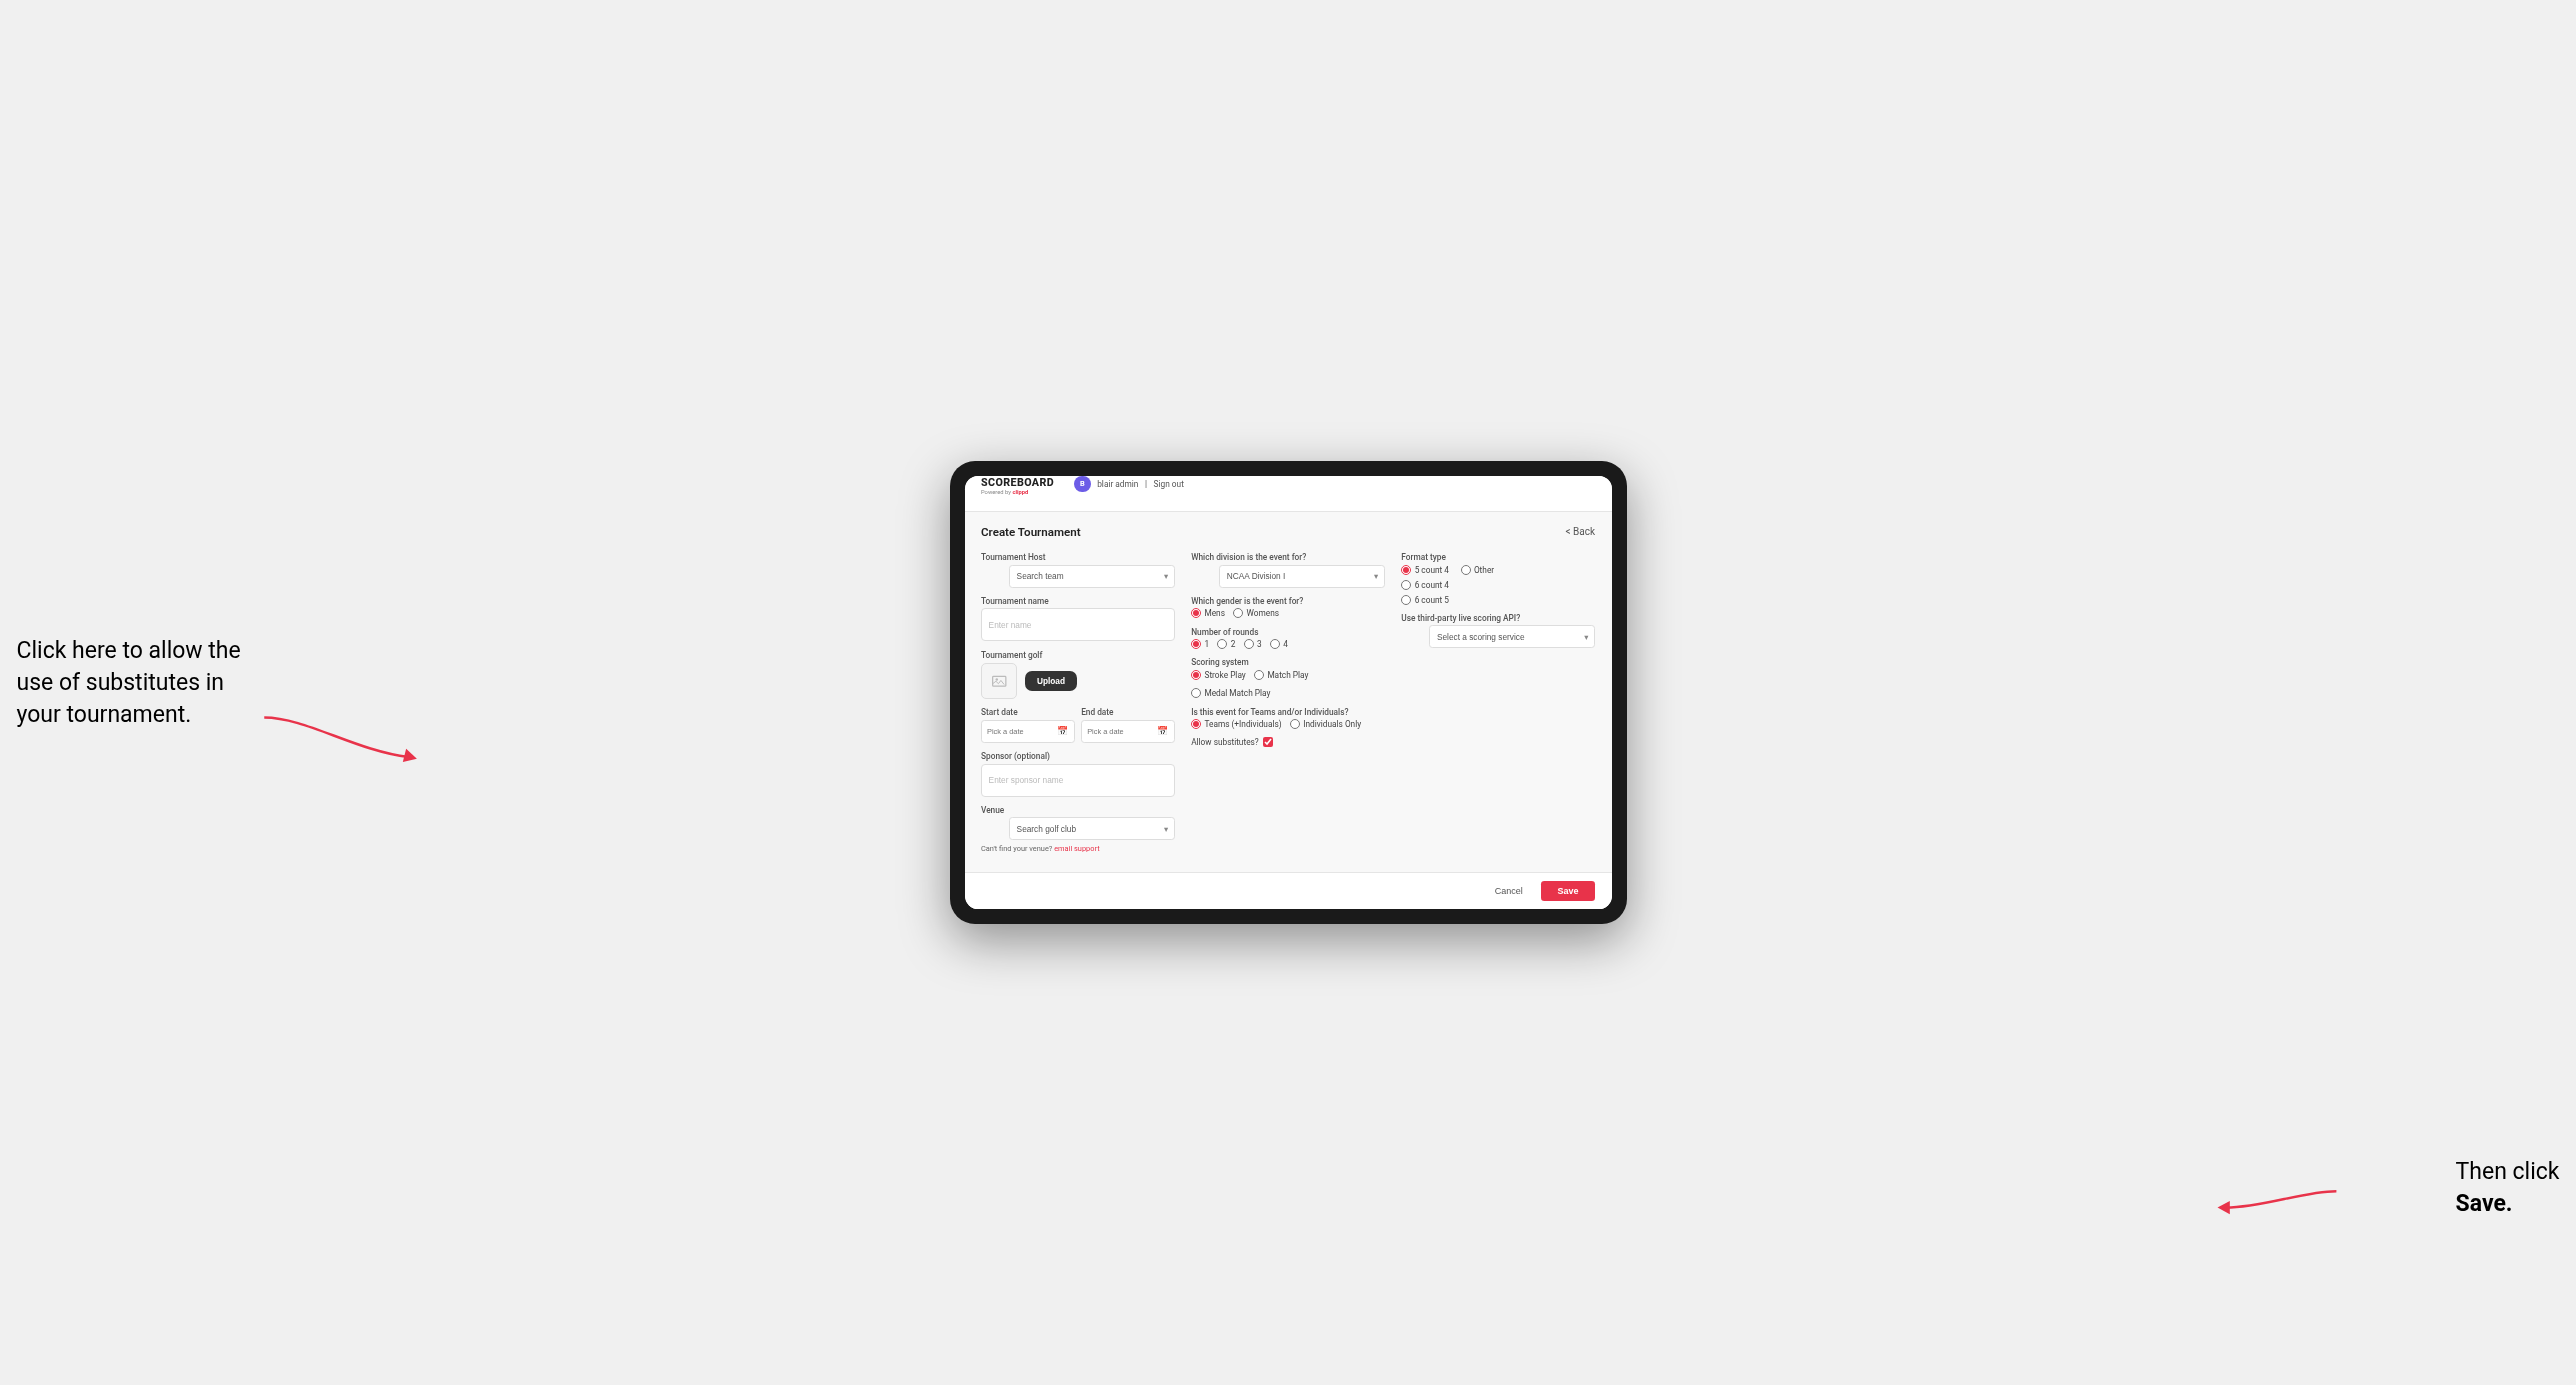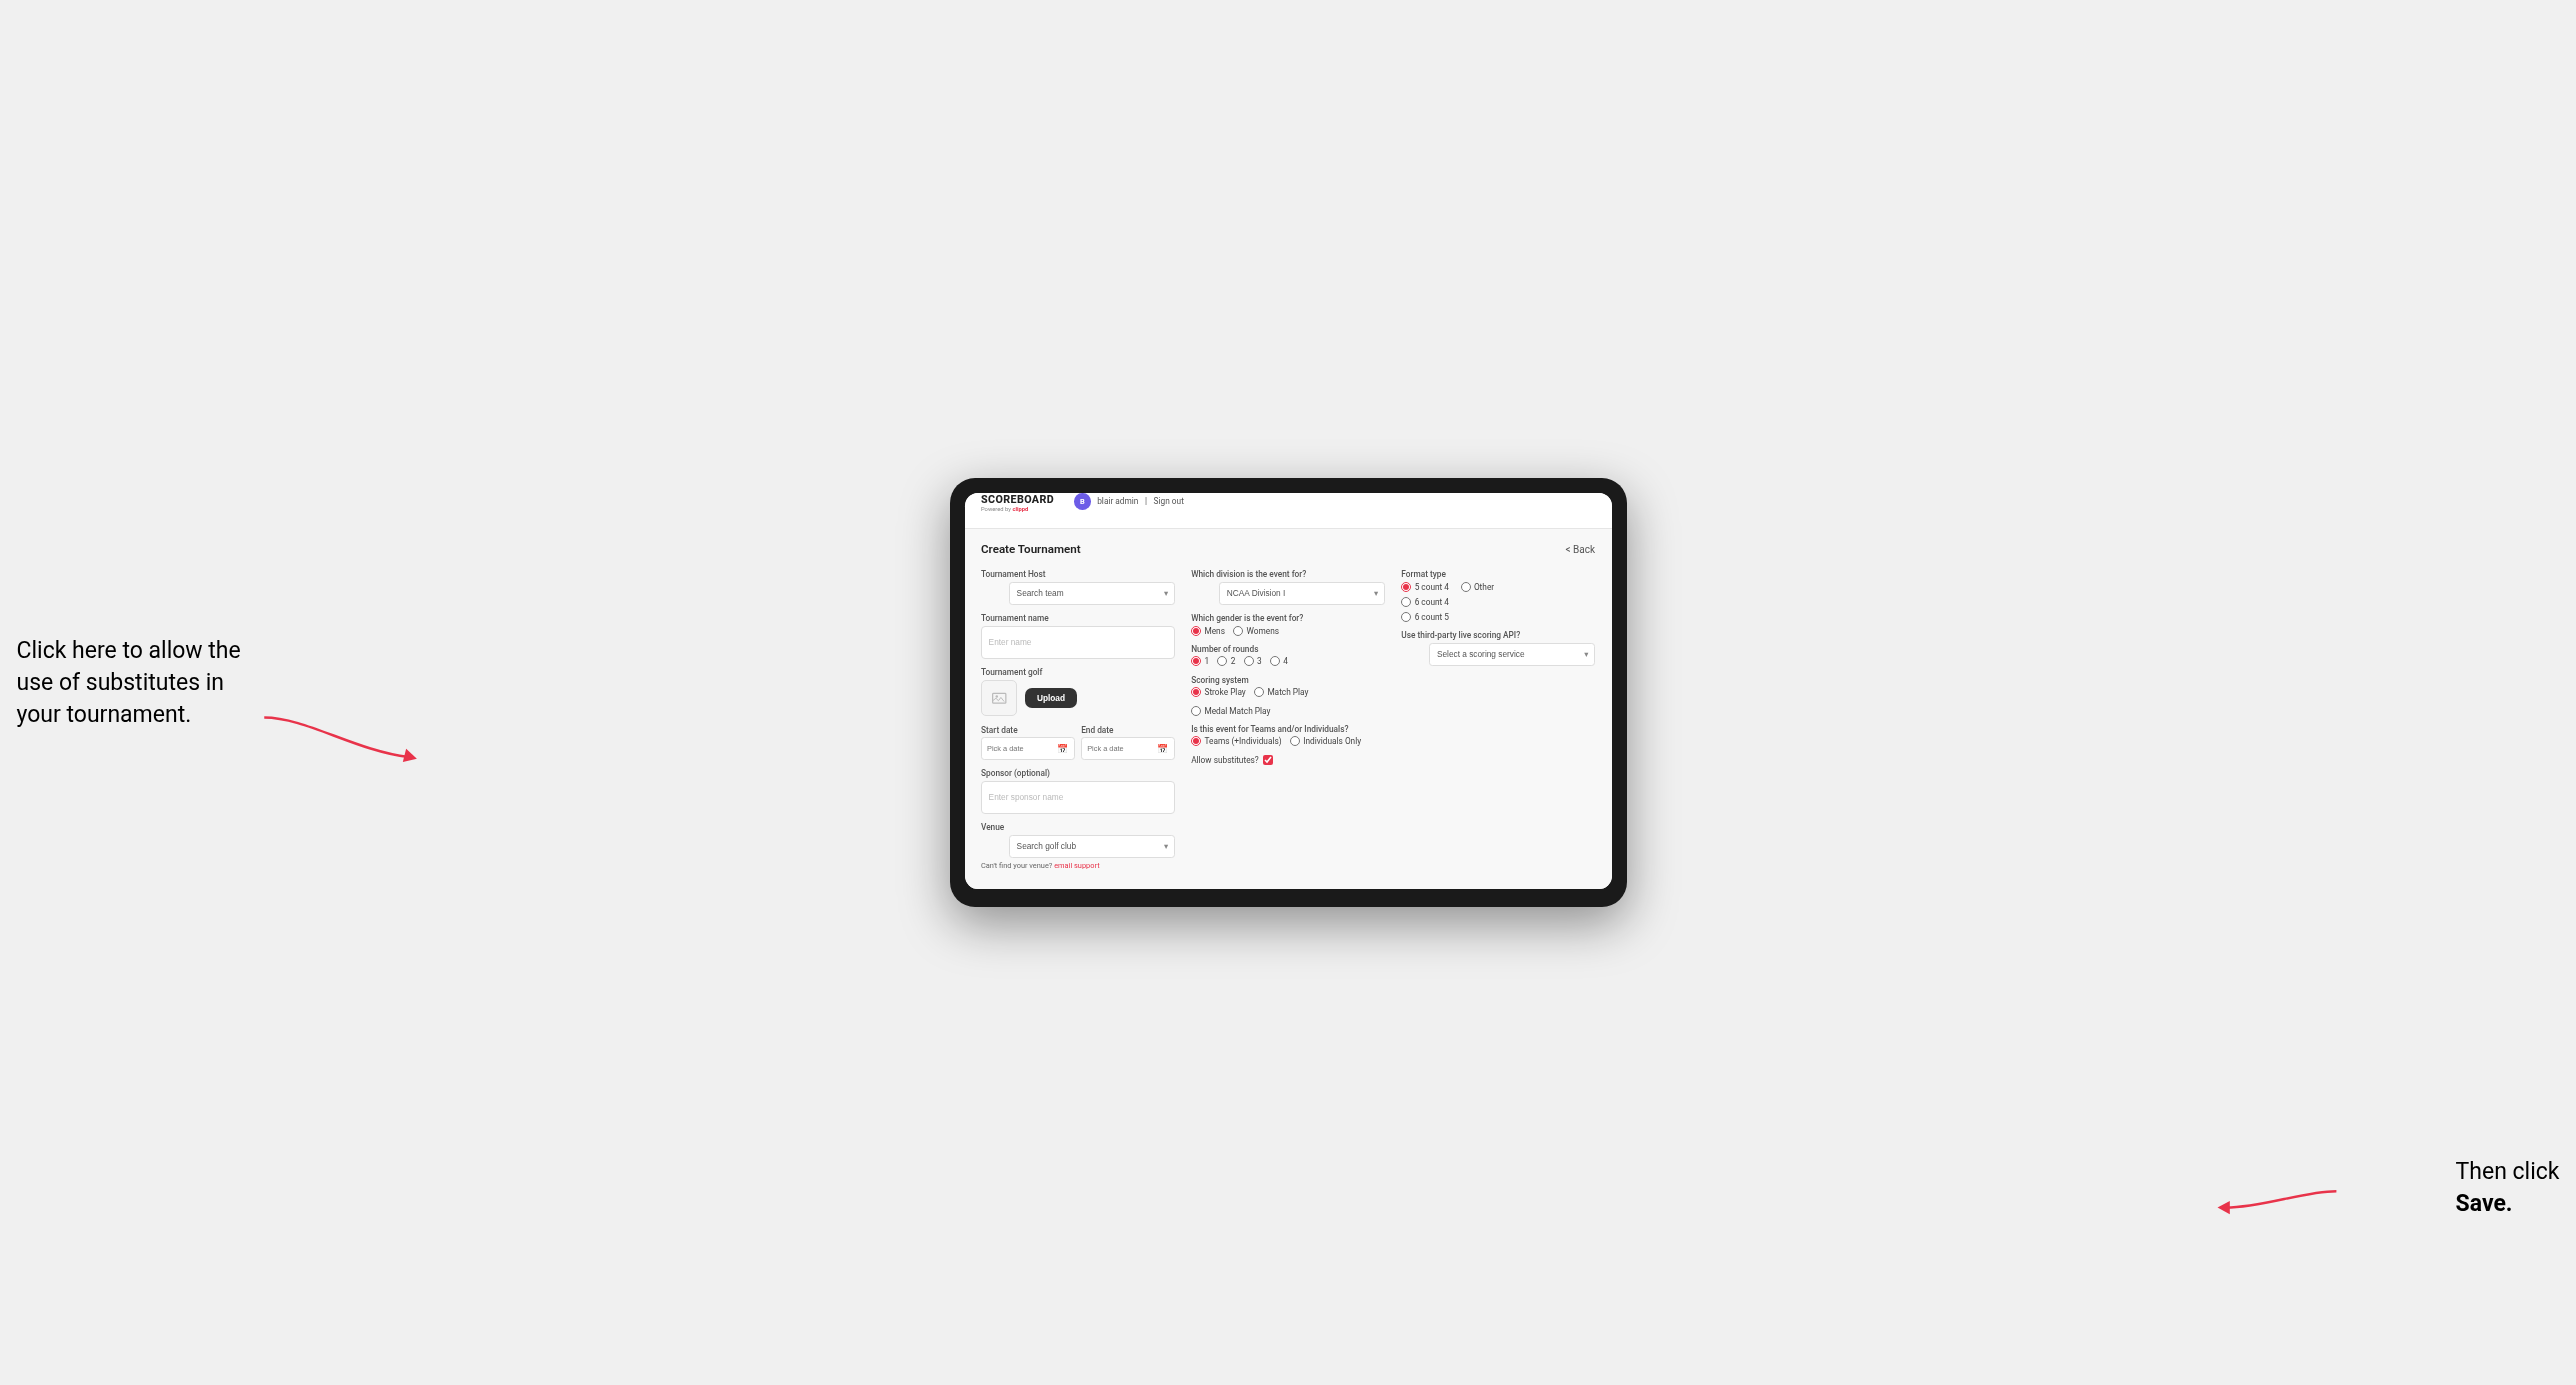--- a/index.html
+++ b/index.html
@@ -635,16 +635,20 @@
             <div class="select-wrapper">
               <select>
                 <option value="">Select a scoring service</option>
               </select>
             </div>
           </div>
         </div>
       </div>
     </div>
 
+    <div class="bottom-bar">
+      <button class="cancel-btn">Cancel</button>
+      <button class="save-btn">Save</button>
+    </div>
 
   </div>
 </div>
 
 
 </body></html>

